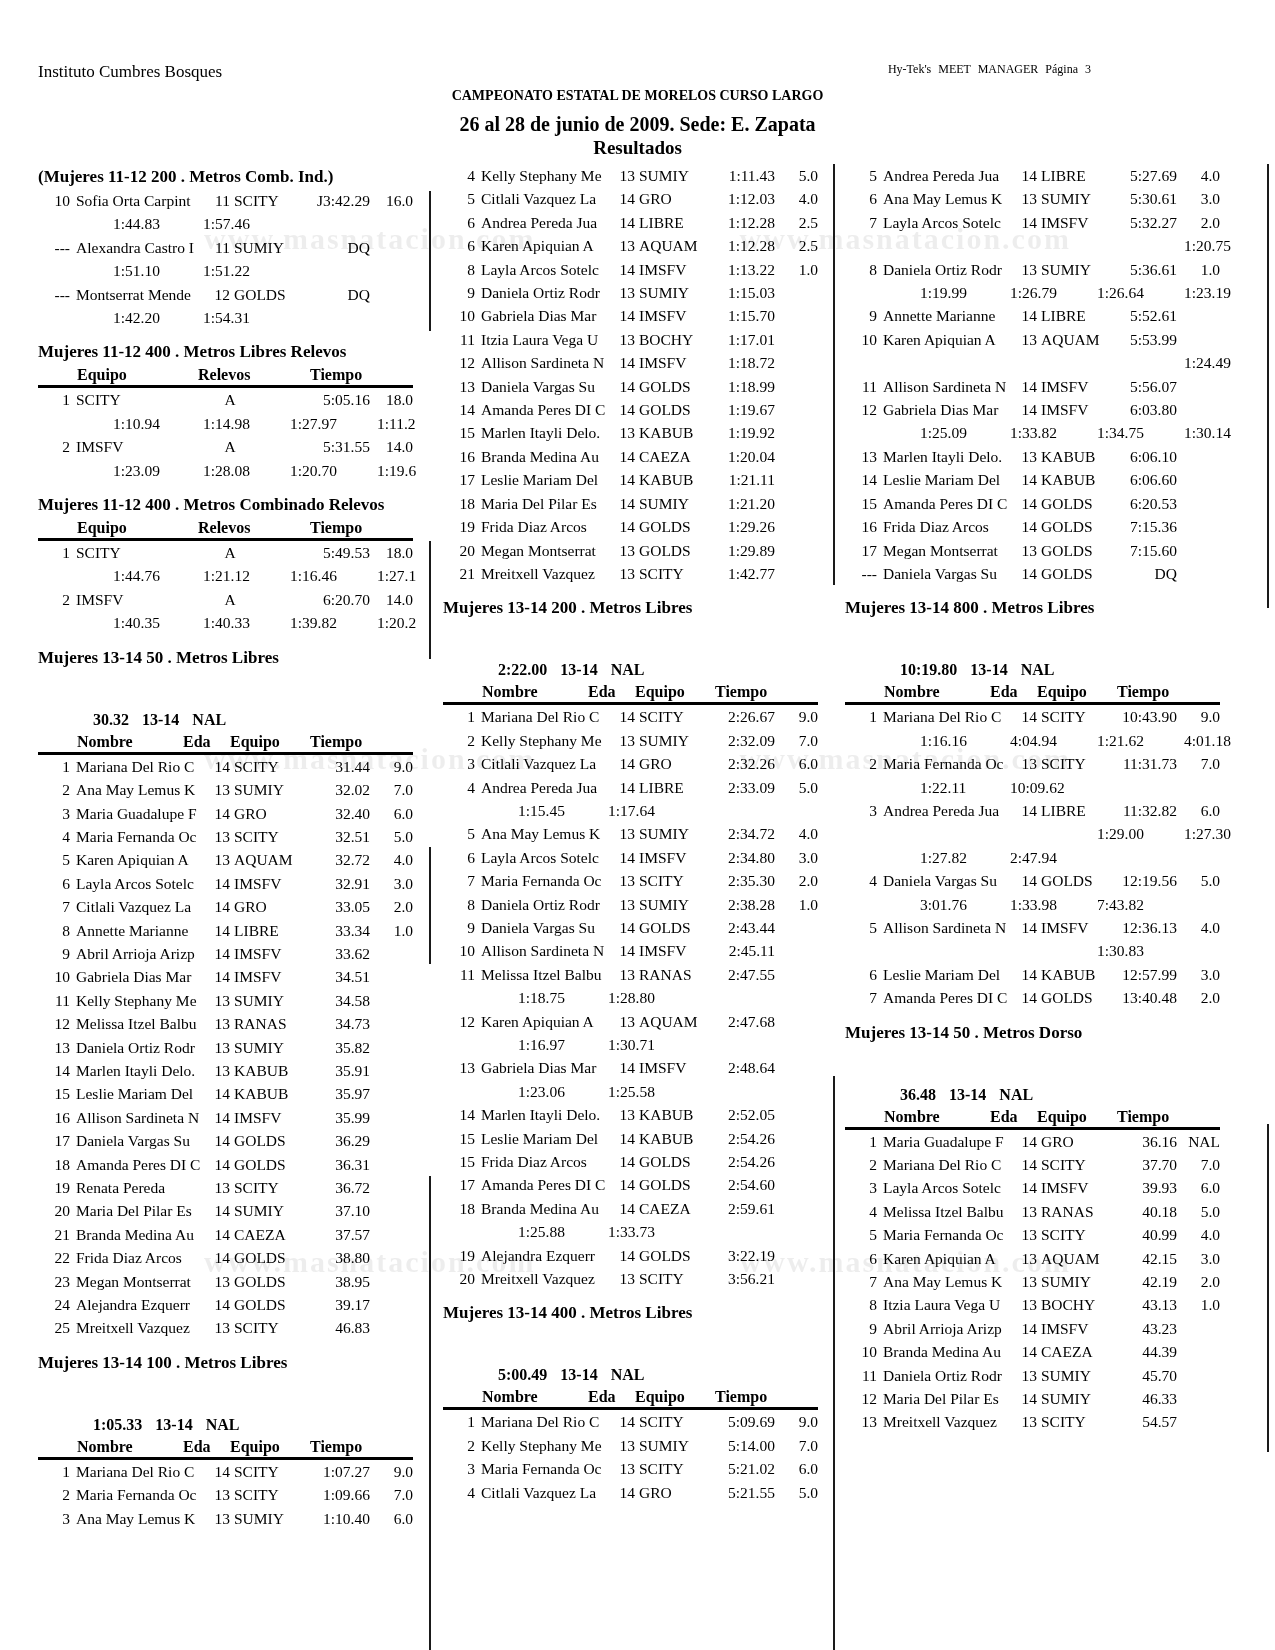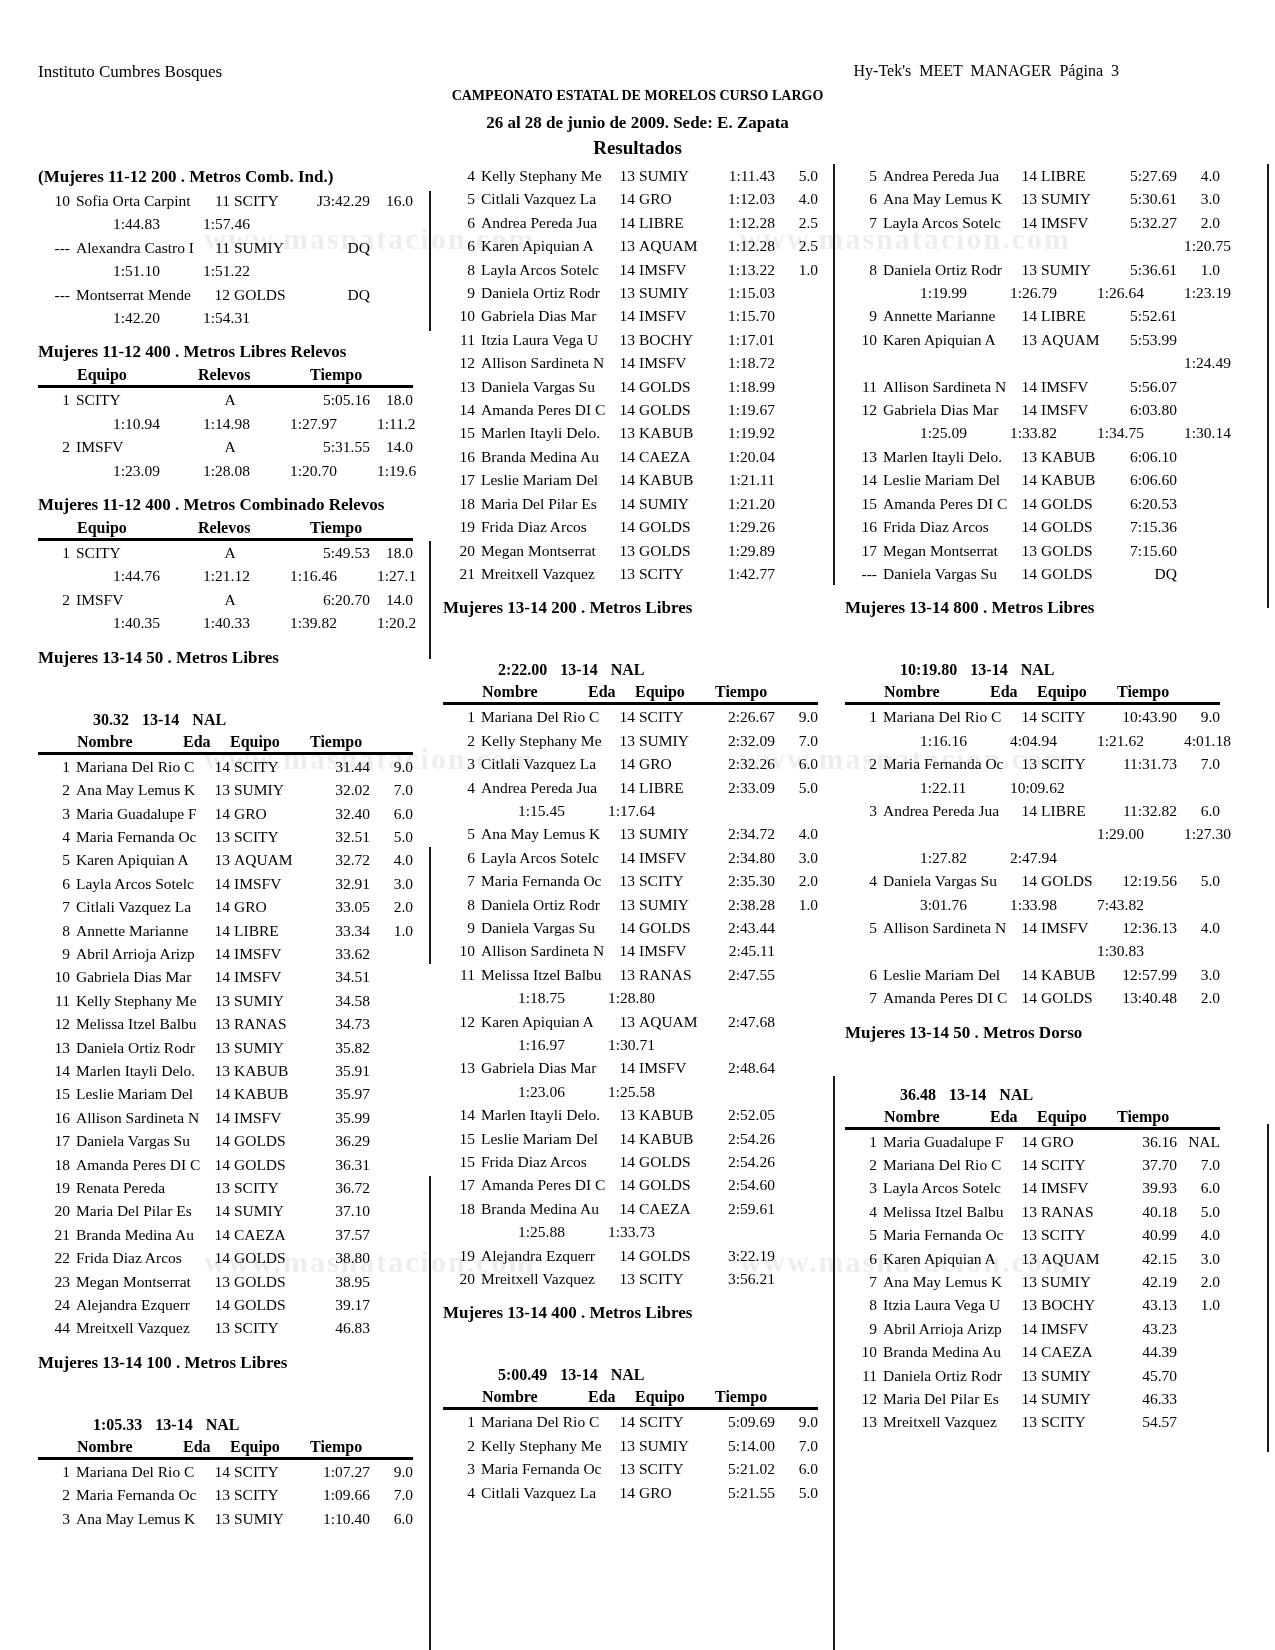--- a/index.html
+++ b/index.html
@@ -1,21 +1,21 @@
 <!DOCTYPE html>
 <html><head>
 <meta charset="utf-8">
 <style>
   html,body{margin:0;padding:0;background:#fff;}
   .page{position:relative;width:1275px;height:1650px;background:#fff;
         font-family:"Liberation Serif",serif;color:#000;overflow:hidden;}
   .hdr-left{position:absolute;left:38px;top:62px;font-size:17px;}
-  .hdr-right{position:absolute;right:156px;top:62px;font-size:16px;word-spacing:4px;}
+  .hdr-right{position:absolute;right:184px;top:62px;font-size:12px;word-spacing:4px;}
   .doc-title{position:absolute;left:0;top:88px;width:100%;text-align:center;font-weight:bold;font-size:14px;}
-  .doc-sub{position:absolute;left:0;top:113px;width:100%;text-align:center;font-weight:bold;font-size:17px;}
+  .doc-sub{position:absolute;left:0;top:113px;width:100%;text-align:center;font-weight:bold;font-size:20px;}
   .doc-res{position:absolute;left:0;top:137px;width:100%;text-align:center;font-weight:bold;font-size:19px;}
   .col{position:absolute;top:164px;overflow:hidden;}
   #col0{left:38px;width:378px;font-family:Liberation Serif, serif;}
   #col1{left:443px;width:378px;}
   #col2{left:845px;width:424px;}
   .sec-title{font-weight:bold;font-size:17px;margin:12px 0 2px 0;white-space:nowrap;line-height:21px;}
   .section:first-child .sec-title{margin-top:2px;}
   .sec-sub{font-weight:bold;font-size:16px;padding-left:55px;word-spacing:9px;line-height:23px;width:320px;margin-top:40px;}
   .hdr-ind,.hdr-rel{display:grid;font-weight:bold;font-size:16px;border-bottom:3px solid #000;line-height:21px;width:375px;}
   .hdr-ind{grid-template-columns:39px 106px 47px 80px 1fr;}
@@ -370,21 +370,21 @@
         </div>
         <div class="row">
           <span class="rank">24</span>
           <span class="name">Alejandra Ezquerr</span>
           <span class="age">14</span>
           <span class="team">GOLDS</span>
           <span class="time">39.17</span>
           <span class="pts"></span>
         </div>
         <div class="row">
-          <span class="rank">44</span>
+          <span class="rank">25</span>
           <span class="name">Mreitxell Vazquez</span>
           <span class="age">13</span>
           <span class="team">SCITY</span>
           <span class="time">46.83</span>
           <span class="pts"></span>
         </div>
       </div>
       <div class="section">
         <div class="sec-title">Mujeres 13-14 100 . Metros Libres</div>
         <div class="sec-sub">1:05.33  13-14 NAL</div>

